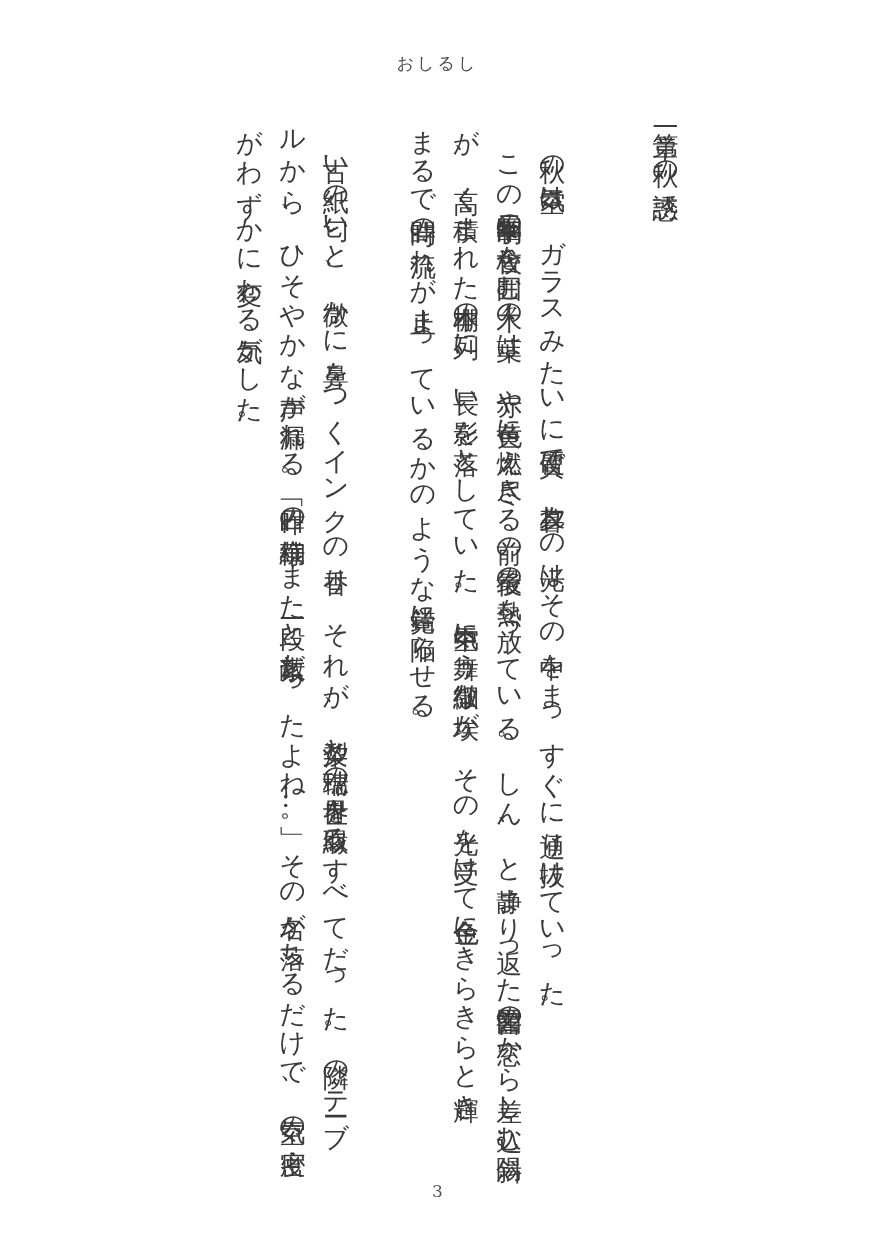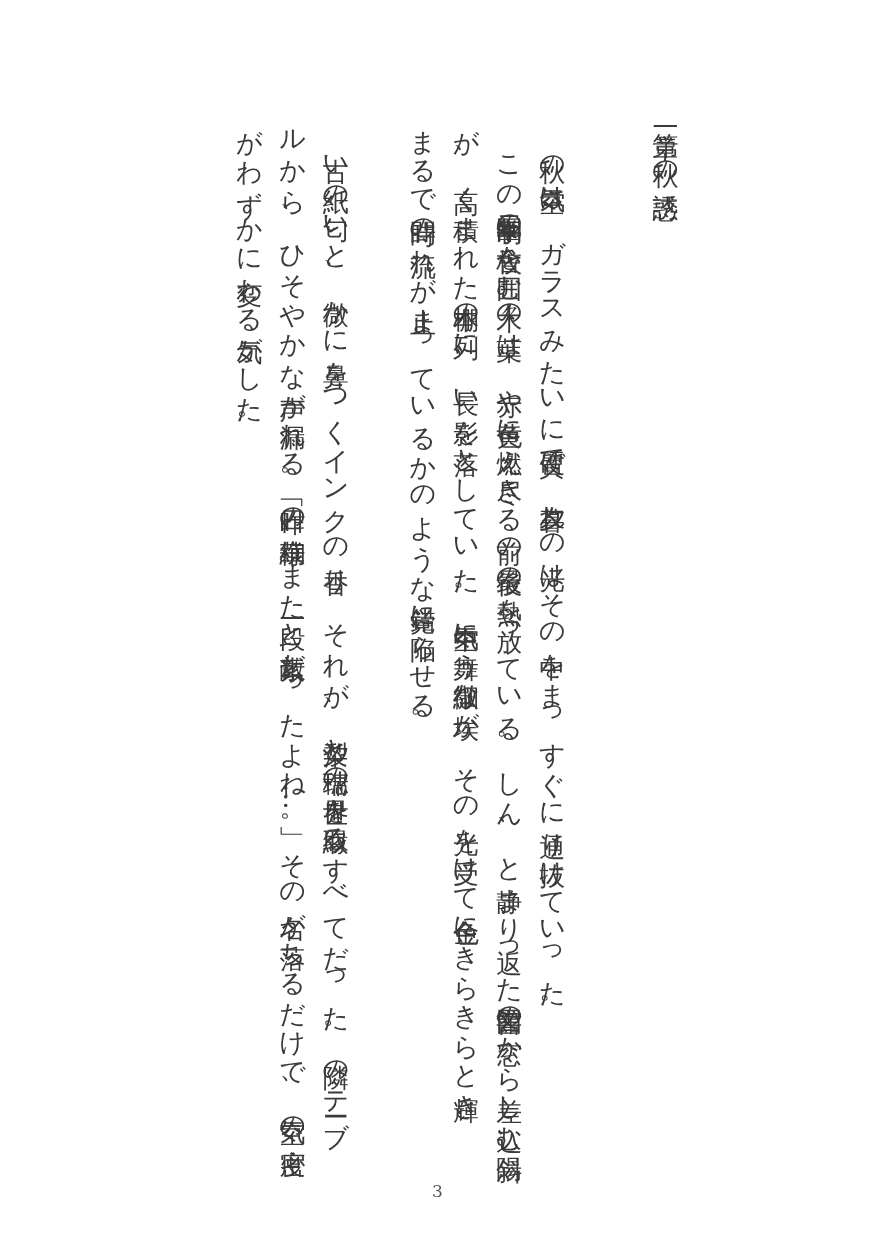--- a/index.html
+++ b/index.html
@@ -58,20 +58,21 @@
     text-align: center;
     font-size: 17px;
     color: #555555;
   }
 </style>
 </head>
 <body>
 
 <div class="page">
 
+  <div class="running-header">おしるし</div>
 
   <div class="text-area">
     <h2 class="chapter-title">第一章　秋の誘惑</h2>
     <div class="paragraphs">
         <p>秋の空気は、ガラスみたいに硬質で、夕暮れの光はその中をまっすぐに通り抜けていった。</p>
         <p>この二年制学園の校舎を囲む木々の葉は、赤や黄色に燃え尽きる前の最後の熱を放っている。しん、と静まり返った図書館の窓から差し込む斜陽が、高く積まれた本棚の列に、長い影を落としていた。空気中に舞う微細な埃が、その光を受けて金色にきらきらと輝き、まるで時間の流れが止まっているかのような錯覚に陥らせる。</p>
         <p>古い紙の匂いと、微かに鼻をつくインクの香り。それが、汐梨と瑞穂の世界を縁取るすべてだった。隣のテーブルから、ひそやかな声が漏れる。「昨日の絢華様、また一段と素敵だったよね…」。その名が落ちるだけで、空気の密度がわずかに変わる気がした。</p>
       </div>
   </div>
 

